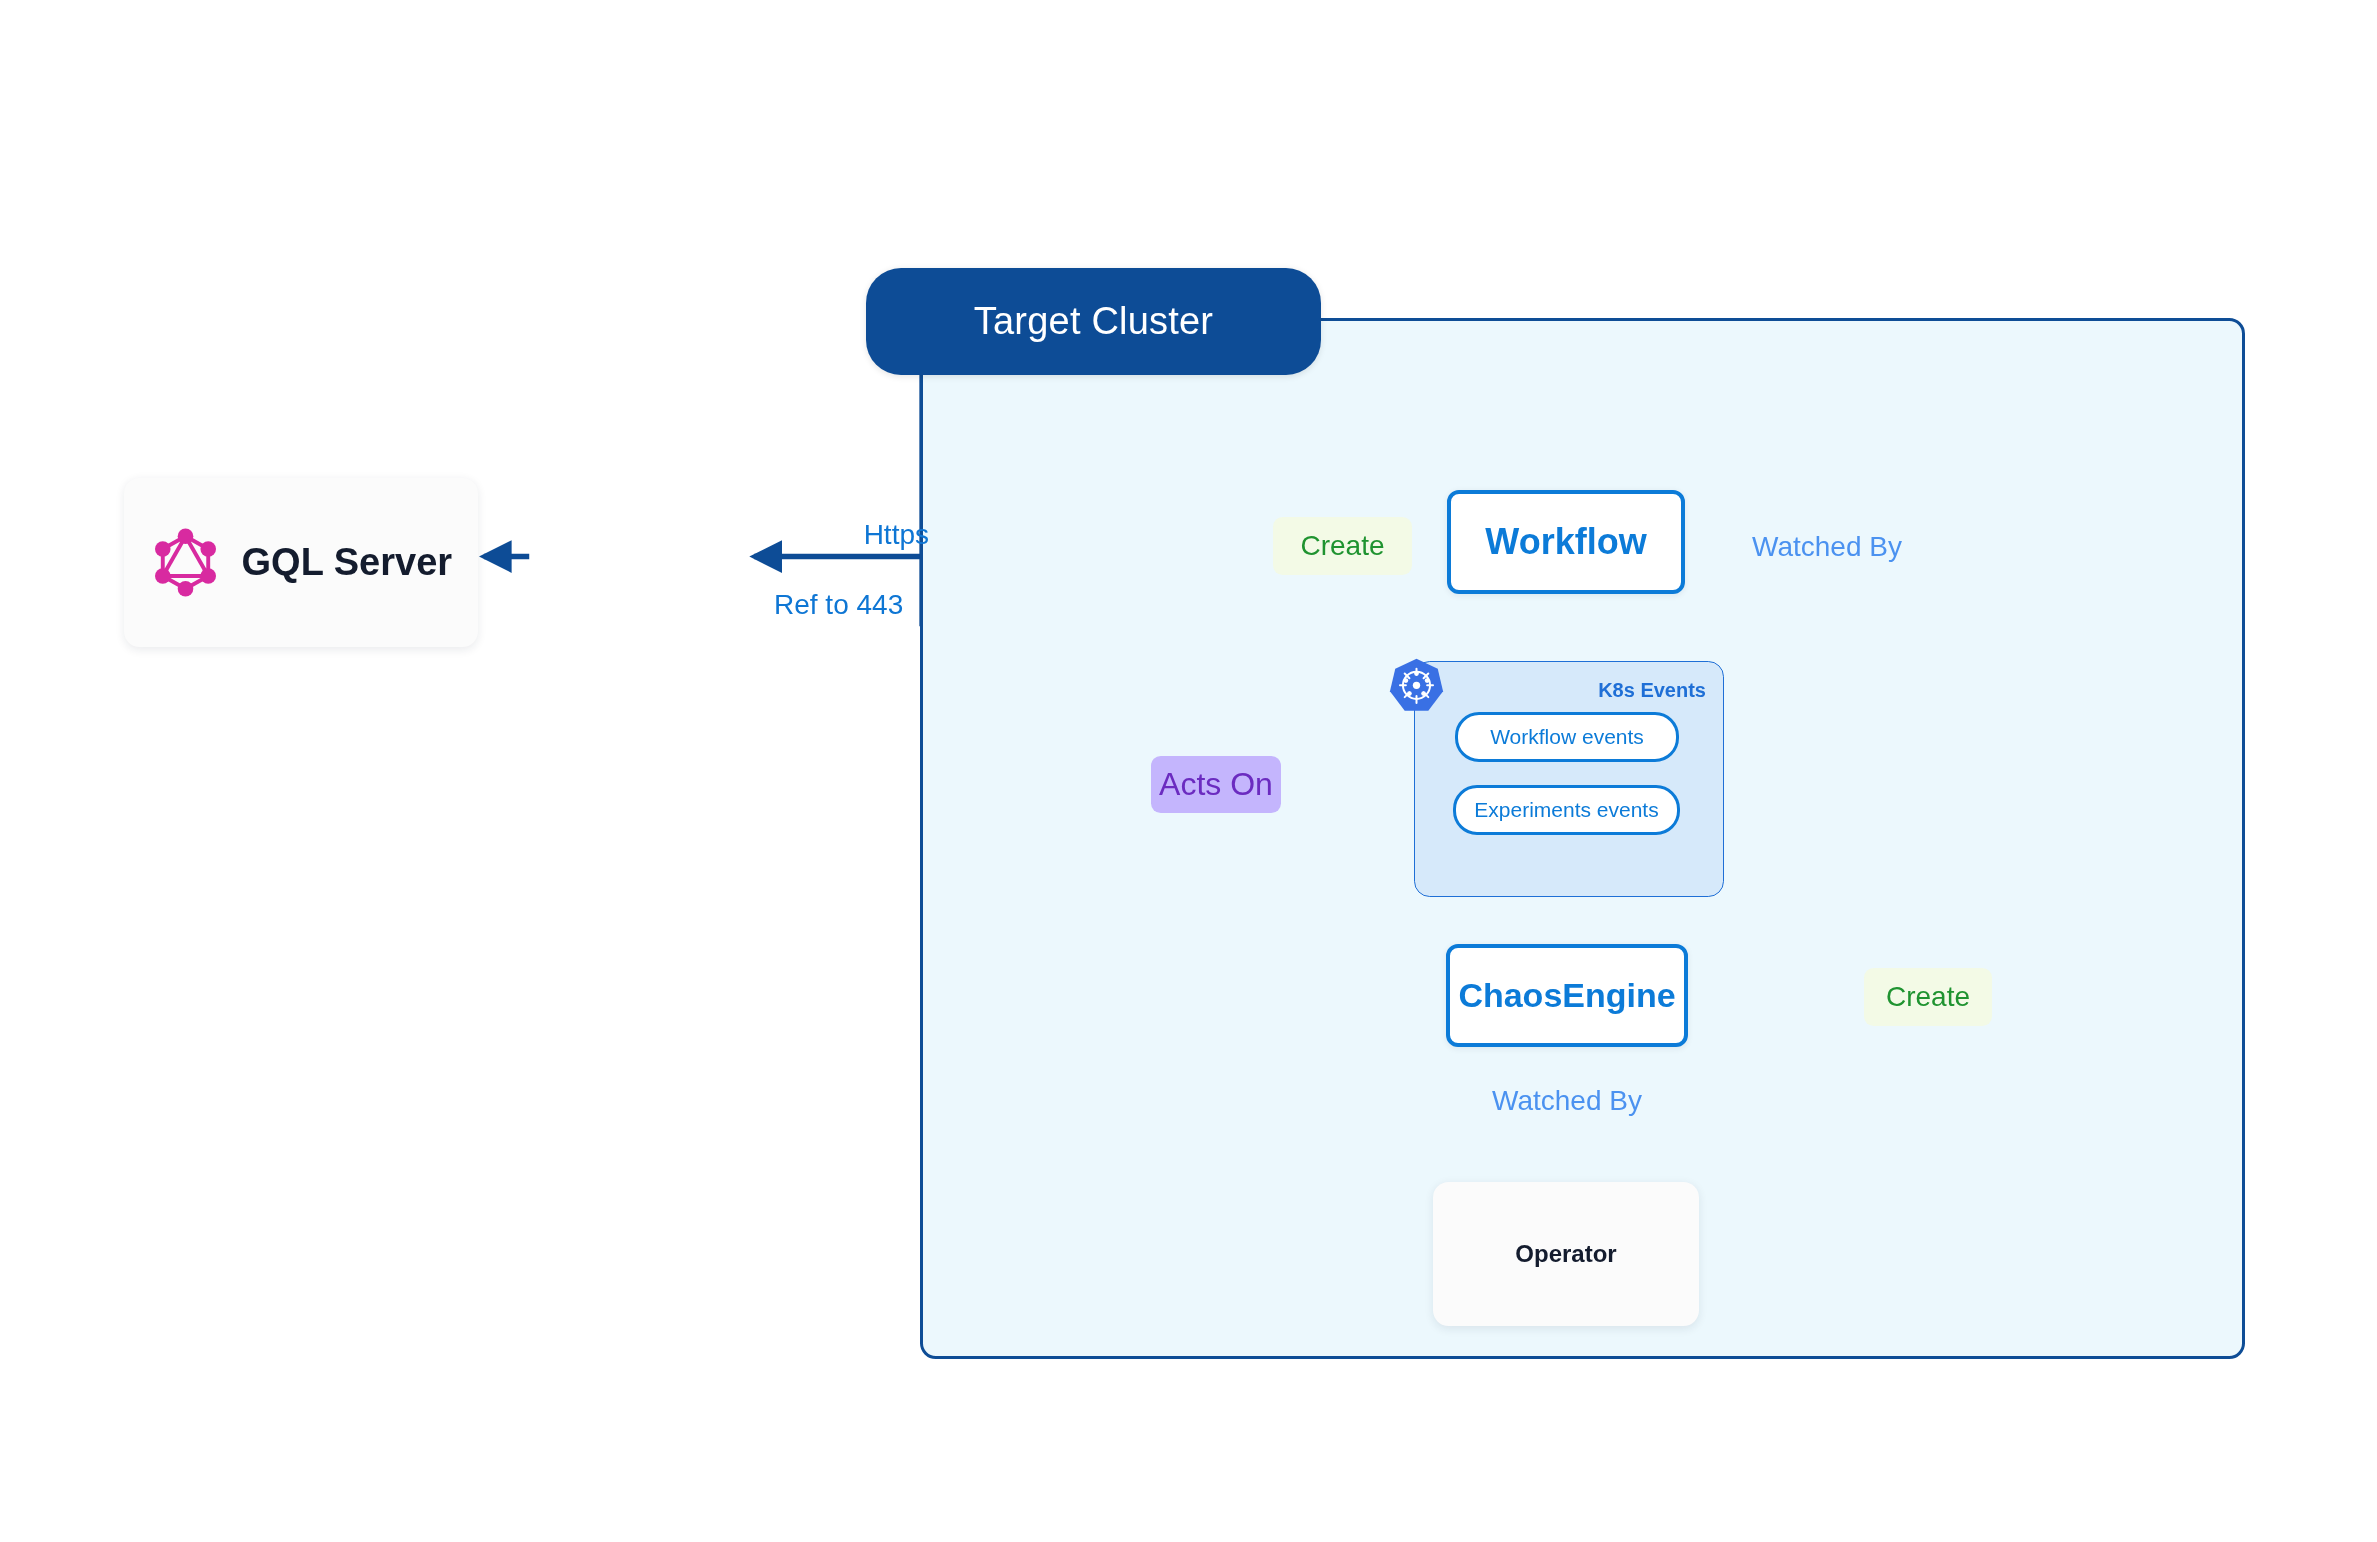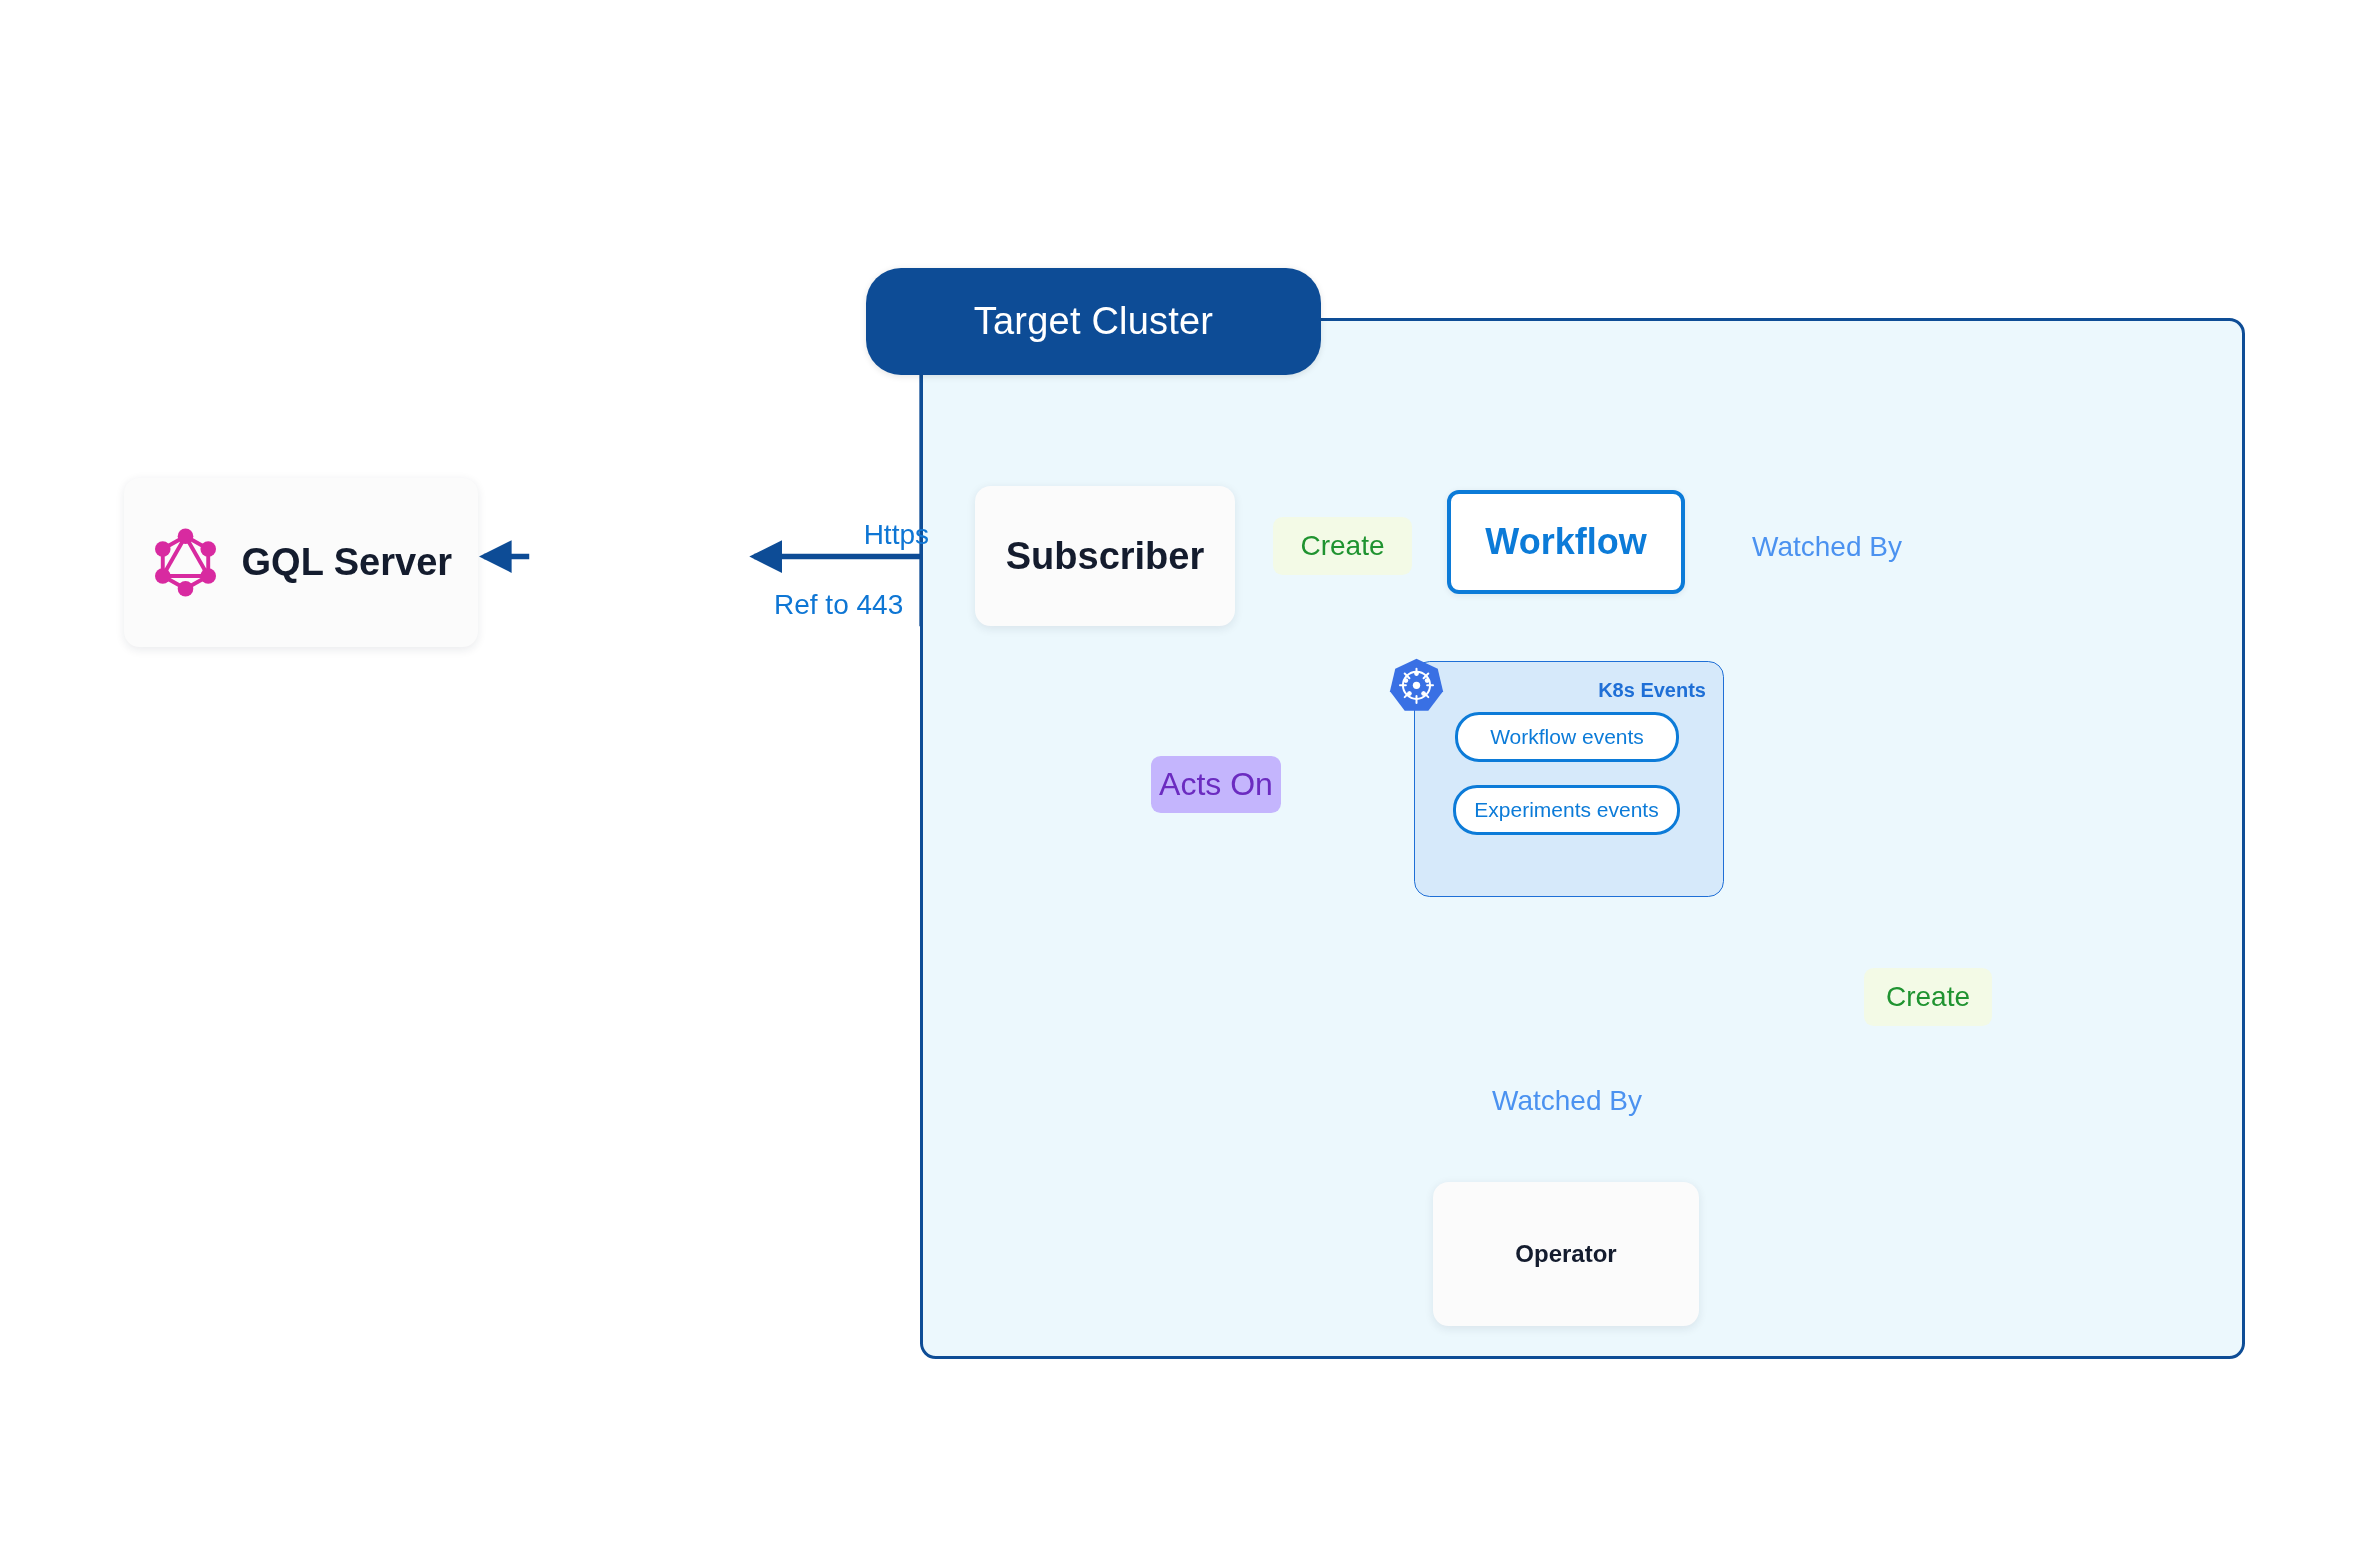--- a/index.html
+++ b/index.html
@@ -350,29 +350,29 @@
           <circle cx="82" cy="31" r="11"></circle>
           <circle cx="18" cy="69" r="11"></circle>
           <circle cx="82" cy="69" r="11"></circle>
           <circle cx="50" cy="87" r="11"></circle>
         </g>
       </svg>
     </span>
     <span>GQL Server</span>
   </div>
 
-  <div id="node-subscriber" class="node node-plain">
-    <span>Subscriber</span>
-  </div>
 
   <div id="node-workflow" class="node node-outlined">
     <span>Workflow</span>
   </div>
 
 
+  <div id="node-chaosengine" class="node node-outlined">
+    <span>ChaosEngine</span>
+  </div>
 
   <div id="node-operator" class="node node-plain">
     <span>Operator</span>
   </div>
 
   <div id="k8s-panel"></div>
   <div id="k8s-label">K8s Events</div>
   <div id="k8s-icon">
     <svg viewBox="0 0 100 100" width="59" height="59" xmlns="http://www.w3.org/2000/svg">
       <path d="M50 3 L86 20 L95 58 L70 91 L30 91 L5 58 L14 20 Z" fill="#3970e4"></path>

